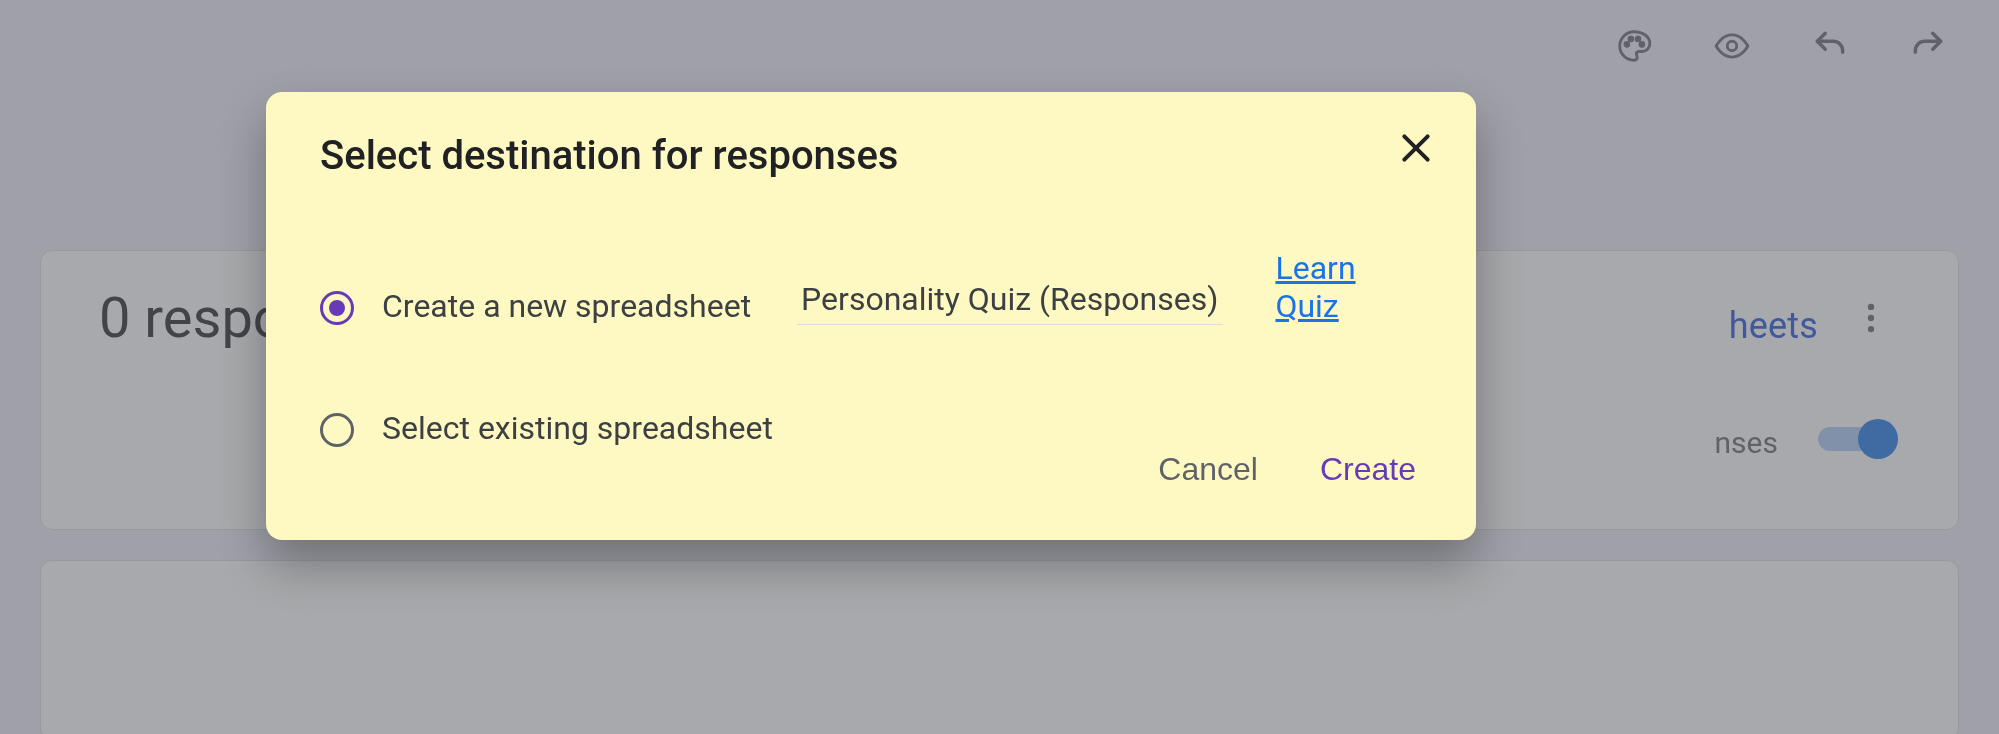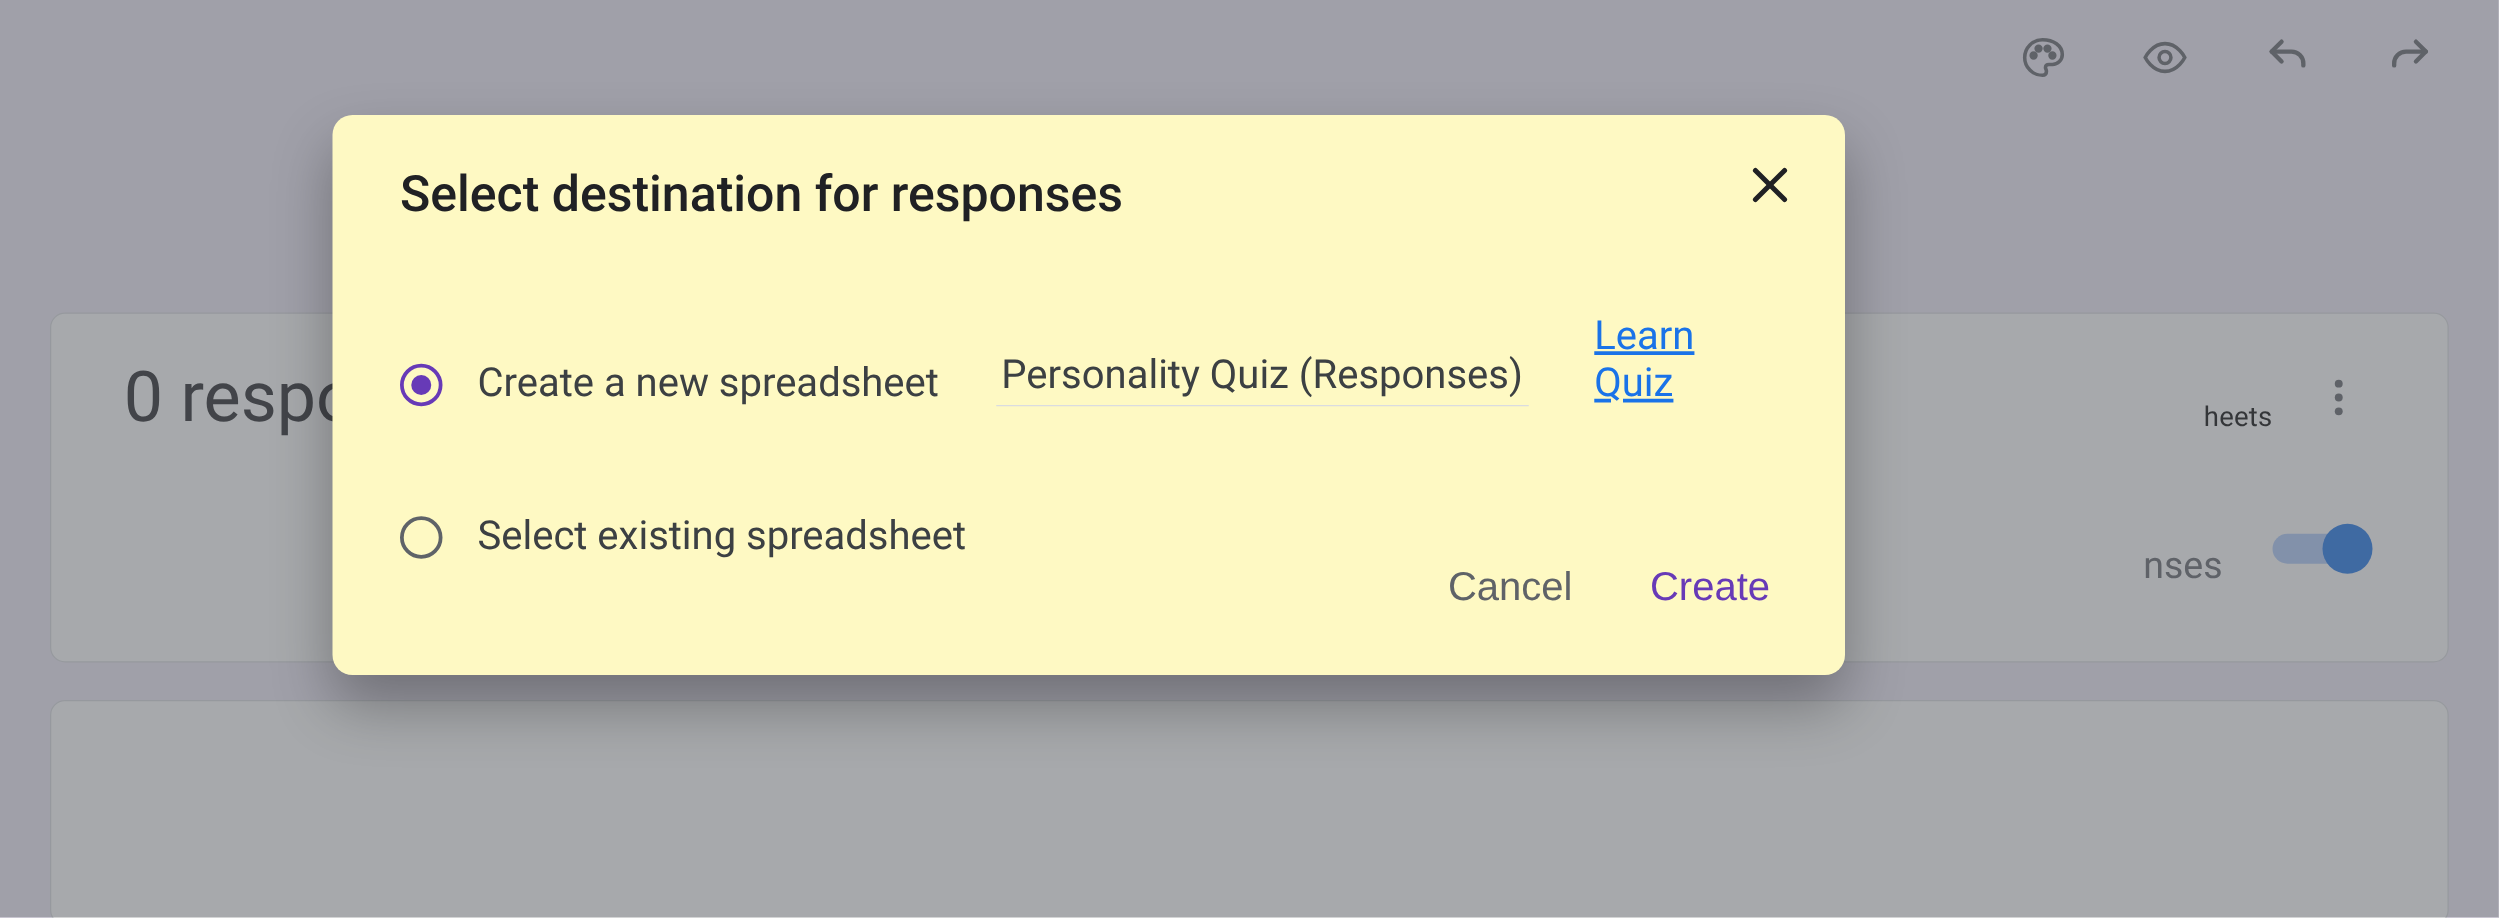--- a/index.html
+++ b/index.html
@@ -34,34 +34,34 @@
   .panel2 { top: 560px; height: 180px; }
 
   .responses-count {
     position: absolute;
     left: 58px; top: 34px;
     font-size: 56px;
     color: #202124;
   }
   .sheets-link {
     position: absolute;
-    right: 140px; top: 71px;
-    font-size: 22px;
-    color: #000000;
+    right: 140px; top: 54px;
+    font-size: 36px;
+    color: #1d4ed8;
     letter-spacing: .2px;
   }
   .kebab {
     position: absolute;
     right: 68px; top: 48px;
     width: 38px; height: 38px;
   }
   .kebab svg { width:100%; height:100%; color:#5f6368; }
   .accepting {
     position: absolute;
-    right: 180px; top: 184px;
+    right: 180px; top: 174px;
     font-size: 30px; color:#5f6368;
   }
   .switch {
     position: absolute;
     right: 60px; top: 168px;
     width: 80px; height: 40px;
   }
   .switch .track {
     position:absolute; left:0; top:8px;
     width: 72px; height: 24px; border-radius: 14px;

